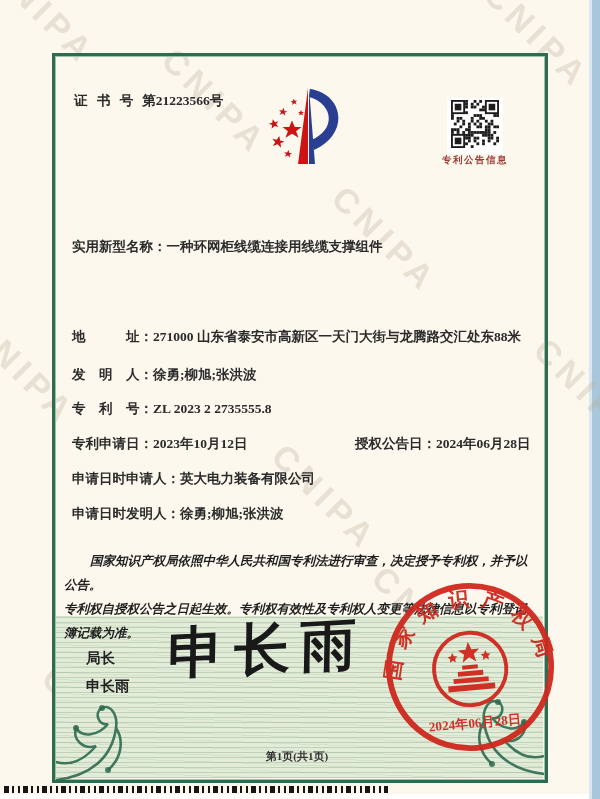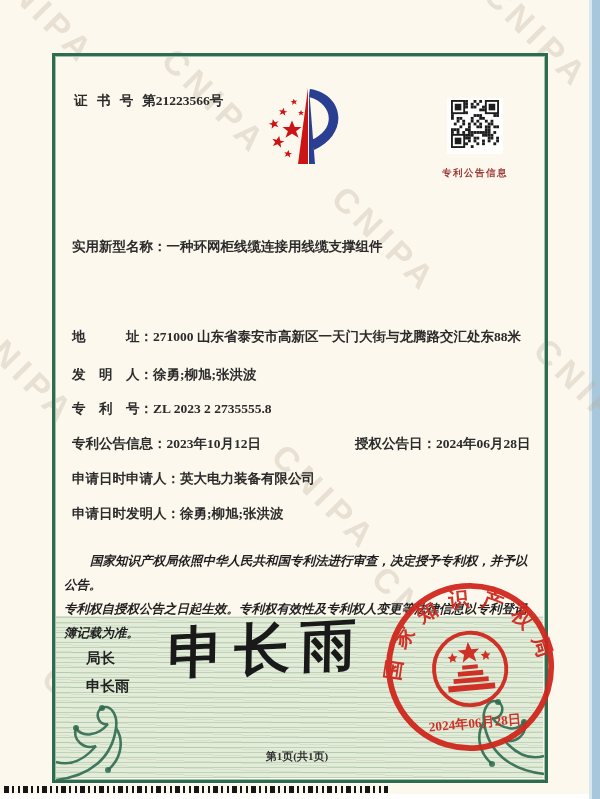--- a/index.html
+++ b/index.html
@@ -24,21 +24,21 @@
              background-image:repeating-linear-gradient(0deg,rgba(110,150,110,0.30) 0 1px,transparent 1px 5px),
                               repeating-linear-gradient(2deg,rgba(140,175,140,0.18) 0 1px,transparent 1px 7px);}
 
   .cert-no{position:absolute;left:74px;top:92px;font-size:13.5px;font-weight:bold;color:#2a2a2a;}
   .cert-no .lbl{letter-spacing:3px;margin-right:6px;}
 
   .logo{position:absolute;left:248px;top:84px;}
 
   .qr-wrap{position:absolute;left:440px;top:98px;width:70px;text-align:center;}
   .qr-box{width:52px;height:52px;margin:0 auto;background:#ffffff;padding:2px;}
-  .qr-caption{margin-top:13px;font-size:9.5px;font-weight:bold;letter-spacing:1.5px;color:#9c3b36;white-space:nowrap;}
+  .qr-caption{margin-top:0;font-size:9.5px;font-weight:bold;letter-spacing:1.5px;color:#9c3b36;white-space:nowrap;}
 
   .doc-title{position:absolute;left:0;top:165px;width:592px;text-align:center;
              font-size:34px;font-weight:bold;letter-spacing:8px;color:#141414;}
 
   .row{position:absolute;left:72px;width:468px;font-size:13.5px;color:#2b2b2b;font-weight:600;line-height:21px;}
   .row .lbl{font-weight:700;}
   .row-name{top:236px;}
   .row-patentee{top:292px;}
   .row-address{top:326px;display:flex;}
   .row-address .lbl{flex:0 0 auto;white-space:nowrap;}
@@ -277,21 +277,21 @@
     <div class="row-rel">
       <span class="col1">
         <span class="lbl">专　利　号：</span><span>ZL 2023 2 2735555.8</span>
       </span>
     </div>
   </div>
 
   <div class="row row-dates">
     <div class="row-rel">
       <span class="col1">
-        <span class="lbl">专利公告信息：</span><span>2023年10月12日</span>
+        <span class="lbl">专利申请日：</span><span>2023年10月12日</span>
       </span>
       <span class="col2">
         <span class="lbl">授权公告日：</span><span>2024年06月28日</span>
       </span>
     </div>
   </div>
 
   <div class="row row-orig-inv">
     <span class="lbl">申请日时发明人：</span><span>徐勇;柳旭;张洪波</span>
   </div>

